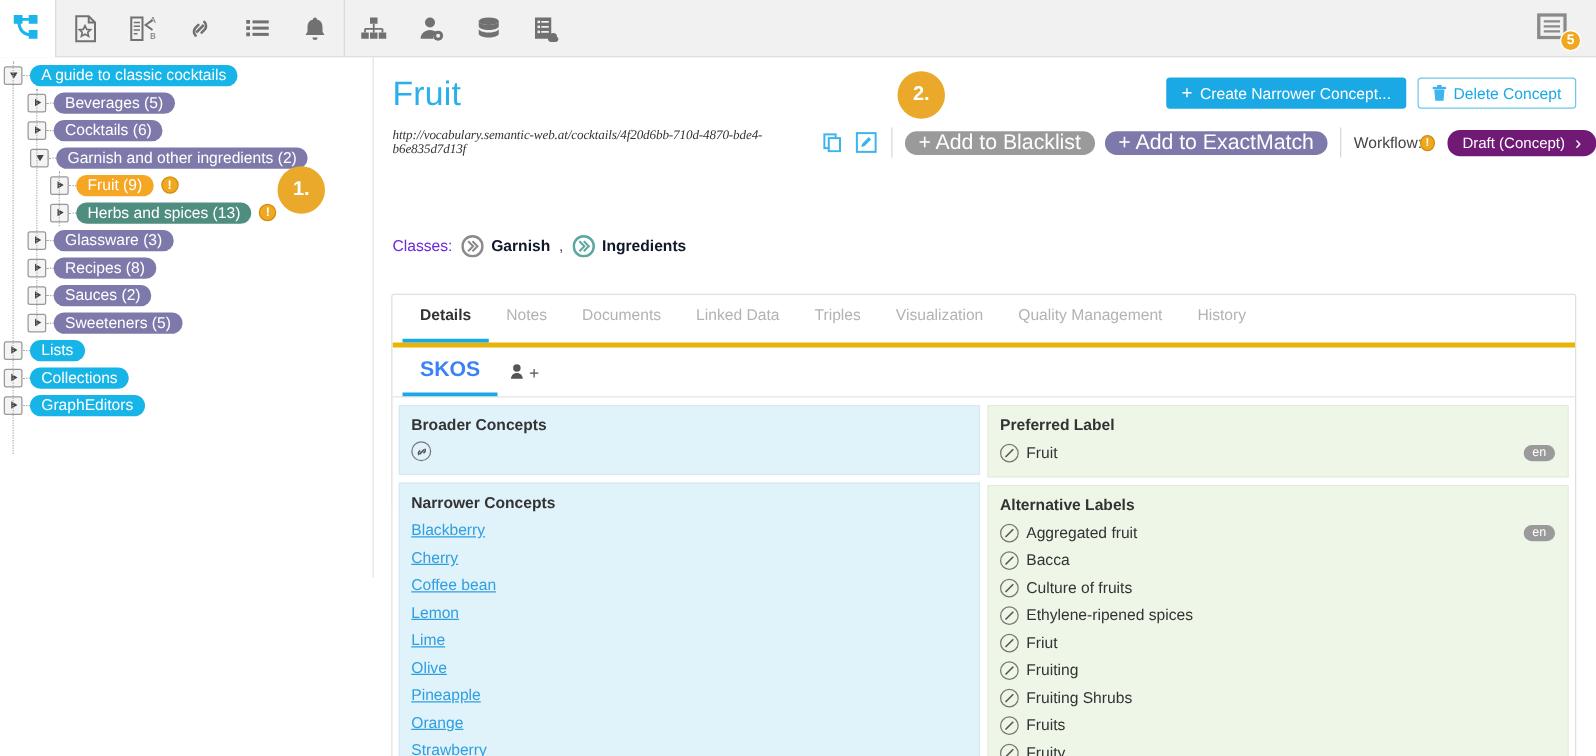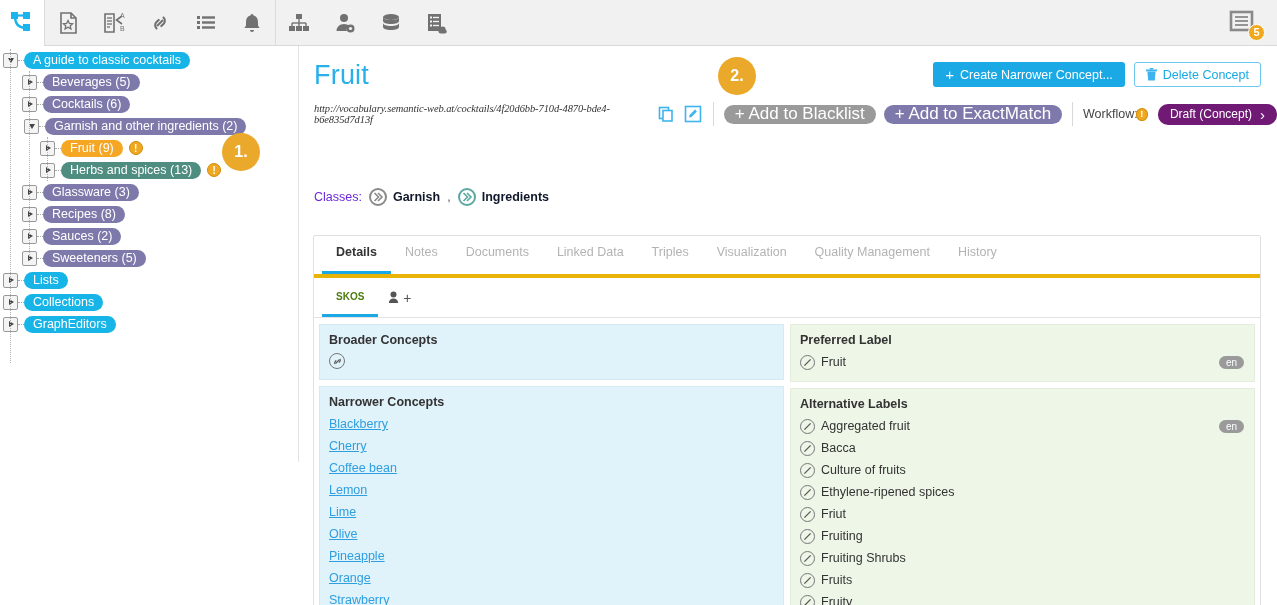--- a/index.html
+++ b/index.html
@@ -242,21 +242,21 @@
   }
   .subtabs {
     display: flex; align-items: flex-end;
     height: 40px;
     border-bottom: 1px solid #e3e3e3;
     padding-left: 8px;
   }
   .subtab {
     padding: 0 14px; height: 39px;
     display: flex; align-items: center;
-    font-size: 10px; color: #4d7c0f; font-weight: bold;
+    font-size: 17px; color: #3b82f6; font-weight: bold;
     border-bottom: 3px solid #1aa9e4;
     cursor: pointer;
   }
   .subtab-add {
     display: flex; align-items: center; gap: 4px;
     padding: 0 10px; height: 39px;
     cursor: pointer; color: #555; font-size: 13px;
   }
 
   

